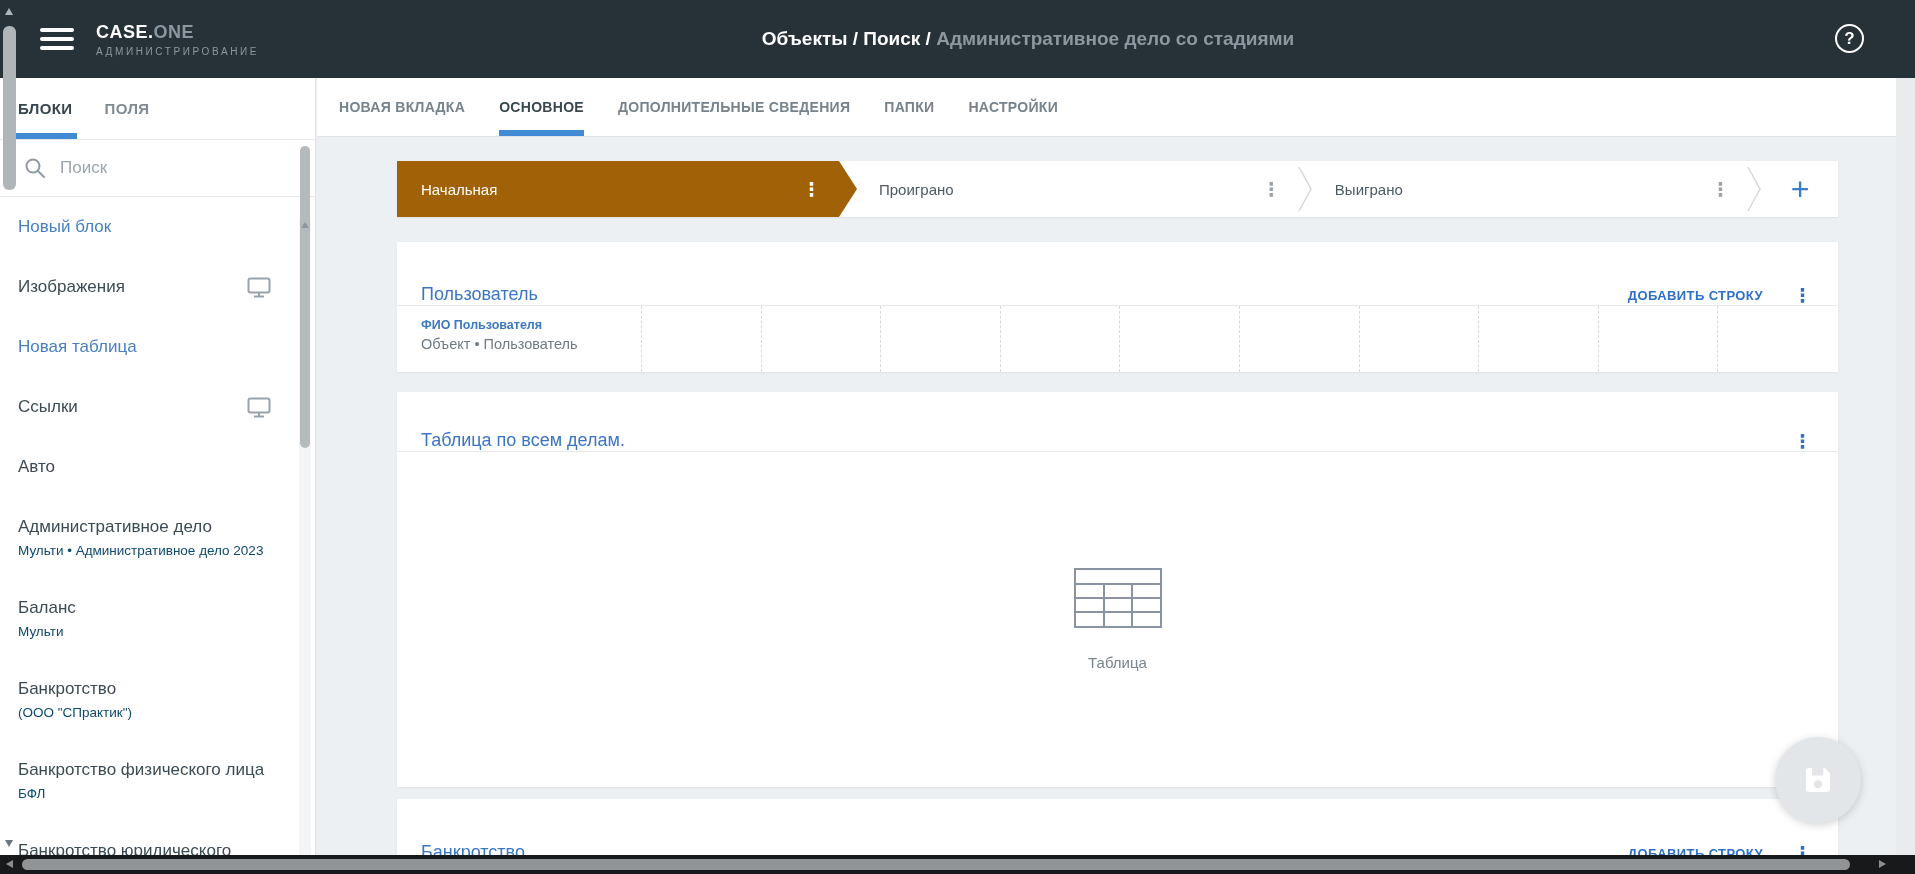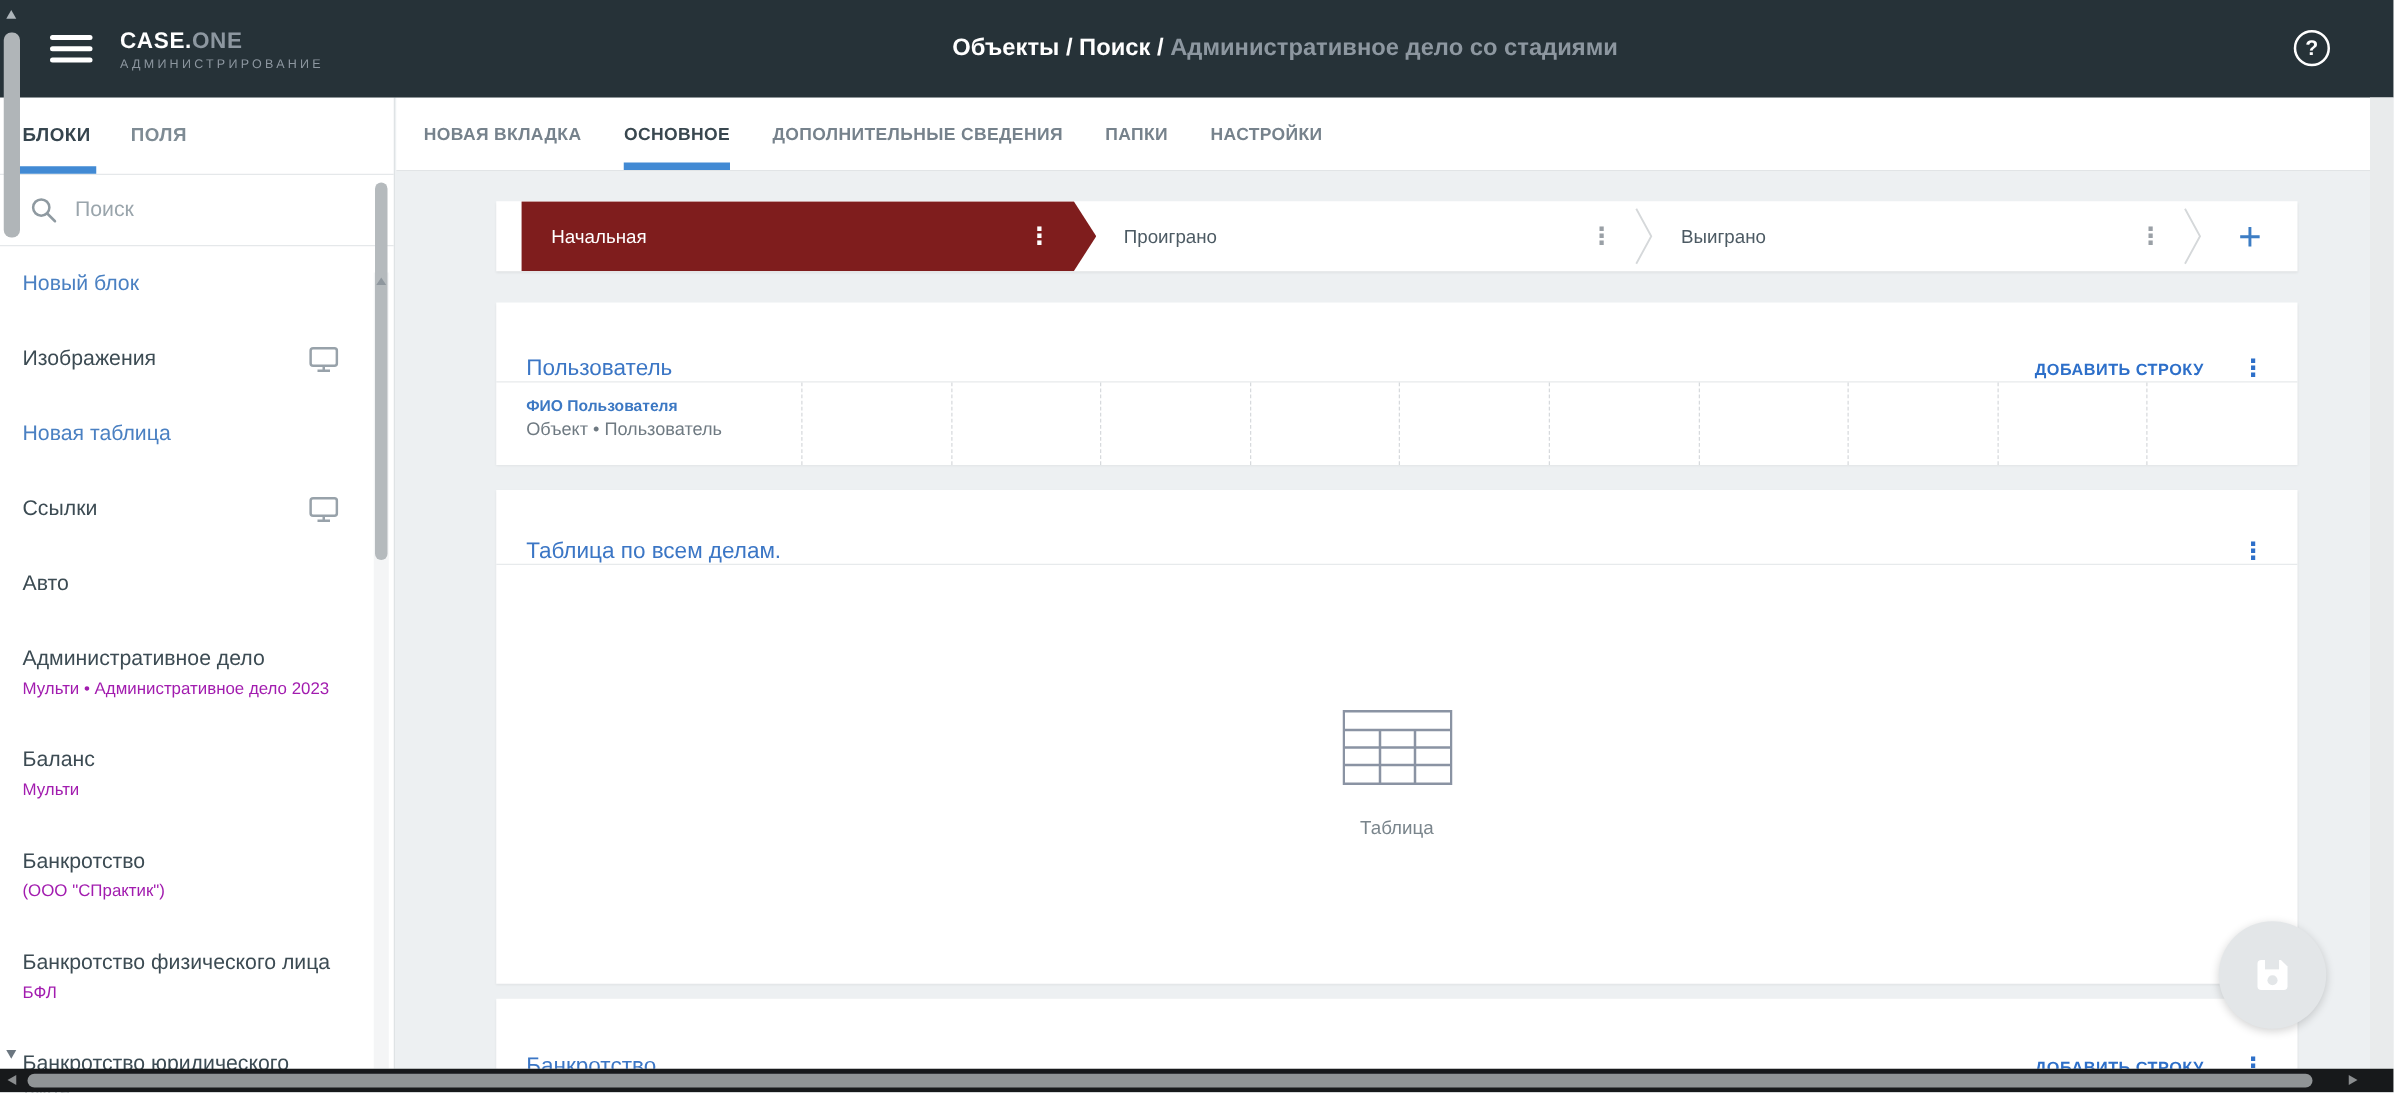--- a/index.html
+++ b/index.html
@@ -28,38 +28,38 @@
   .side-tab.active { color:#36454e; }
   .side-tab.active::after { content:""; position:absolute; left:-4px; right:-4px; bottom:0; height:6px; background:#428ad4; }
   .search-row { height:57px; display:flex; align-items:center; padding-left:24px; border-bottom:1px solid #e5e8ea; }
   .search-row svg { flex:0 0 auto; }
   .search-input { border:none; outline:none; margin-left:14px; font-size:17px; color:#36454e; width:200px; font-family:inherit; }
   .search-input::placeholder { color:#9aa5ac; }
   .side-list { position:relative; }
   .side-item { position:relative; padding:19px 48px 19px 18px; cursor:pointer; }
   .side-item .ttl { font-size:17px; color:#3c4b53; line-height:22px; }
   .side-item.link .ttl { color:#4a80c2; }
-  .side-item .sub { font-size:13.5px; color:#a21caf; margin-top:5px; line-height:16px; }
+  .side-item .sub { font-size:13.5px; color:#0c4a6e; margin-top:5px; line-height:16px; }
   .side-item .mon { position:absolute; right:44px; top:20px; }
   .side-scroll-track { position:absolute; top:140px; bottom:0; right:4px; width:12px; background:#f4f5f6; z-index:3; }
   .side-scroll-thumb { position:absolute; top:68px; right:5px; width:10px; height:302px; background:#b5babd; border-radius:5px; z-index:4; }
   .side-scroll-up { position:absolute; top:144px; right:6px; width:0; height:0; border-left:4px solid transparent; border-right:4px solid transparent; border-bottom:6px solid #8f979e; z-index:4; }
 
   
   .main-tabs { position:absolute; top:78px; left:317px; width:1579px; height:59px; background:#fff; border-bottom:1px solid #e1e4e6; display:flex; align-items:center; gap:34px; padding-left:22px; z-index:1; }
   .main-tab { position:relative; height:100%; display:flex; align-items:center; font-size:14px; font-weight:bold; letter-spacing:.3px; color:#76828c; cursor:pointer; }
   .main-tab.active { color:#39474f; }
   .main-tab.active::after { content:""; position:absolute; left:0; right:0; bottom:0; height:6px; background:#428ad4; }
 
   .content { position:absolute; top:137px; left:317px; width:1579px; height:718px; background:#edf0f2; overflow:hidden; }
   .content-inner { margin:0 58px 0 80px; width:1441px; }
 
   
   .stage-bar { margin-top:24px; height:56px; background:#fff; display:flex; align-items:stretch; box-shadow:0 1px 2px rgba(0,0,0,.06); }
-  .stage-first { flex:0 0 460px; background:#7f1d1d; clip-path:polygon(0 0, calc(100% - 18px) 0, 100% 50%, calc(100% - 18px) 100%, 0 100%); display:flex; align-items:center; position:relative; cursor:pointer;margin-left:20px; }
+  .stage-first { flex:0 0 460px; background:#a16207; clip-path:polygon(0 0, calc(100% - 18px) 0, 100% 50%, calc(100% - 18px) 100%, 0 100%); display:flex; align-items:center; position:relative; cursor:pointer; }
   .stage-first .stage-label { color:#fff; font-size:15px; margin-left:24px; }
   .stage-first .kebab { position:absolute; right:36px; color:#fff; }
   .stage { flex:1 1 auto; display:flex; align-items:center; padding-left:22px; position:relative; cursor:pointer; }
   .stage .stage-label { color:#4c5a63; font-size:15px; }
   .stage .kebab { margin-left:auto; margin-right:16px; color:#9aa0a6; }
   .kebab { font-size:19px; font-weight:bold; line-height:1; cursor:pointer; user-select:none; }
   .stage-sep { flex:0 0 auto; display:flex; align-items:center; }
   .add-stage { flex:0 0 76px; display:flex; align-items:center; justify-content:center; color:#3d7dc4; font-size:32px; font-weight:300; cursor:pointer; }
 
   

